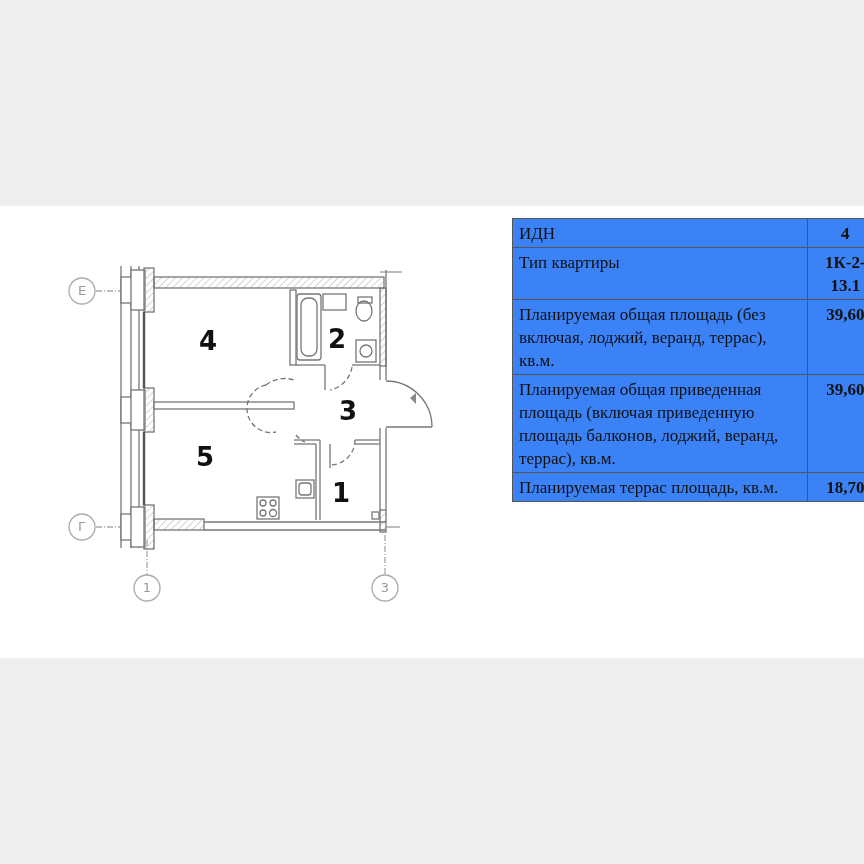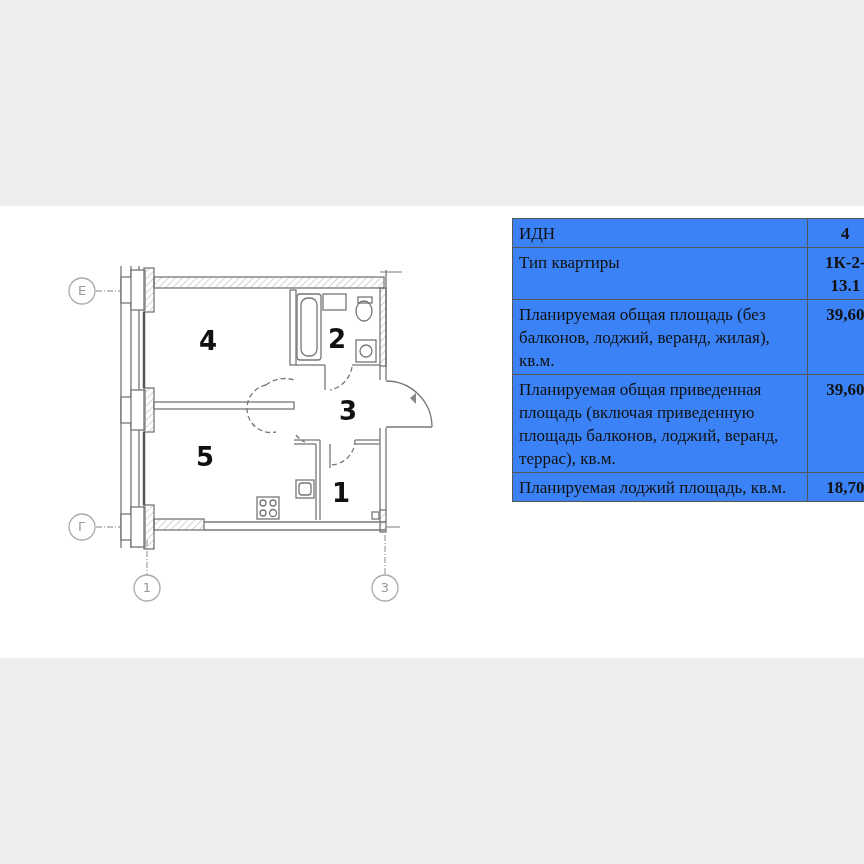--- a/index.html
+++ b/index.html
@@ -183,27 +183,27 @@
     <tbody>
         <tr>
       <td class="label">ИДН</td>
       <td class="value">4</td>
     </tr>
     <tr>
       <td class="label">Тип квартиры</td>
       <td class="value">1К-2-13.1</td>
     </tr>
     <tr>
-      <td class="label">Планируемая общая площадь (без балконов, лоджий, веранд, жилая), кв.м.</td>
+      <td class="label">Планируемая общая площадь (без включая, лоджий, веранд, террас), кв.м.</td>
       <td class="value">39,60</td>
     </tr>
     <tr>
       <td class="label">Планируемая общая приведенная площадь (включая приведенную площадь балконов, лоджий, веранд, террас), кв.м.</td>
       <td class="value">39,60</td>
     </tr>
     <tr>
-      <td class="label">Планируемая лоджий площадь, кв.м.</td>
+      <td class="label">Планируемая террас площадь, кв.м.</td>
       <td class="value">18,70</td>
     </tr>
   </tbody>
     </table>
 
 </div>
 
 </body></html>

